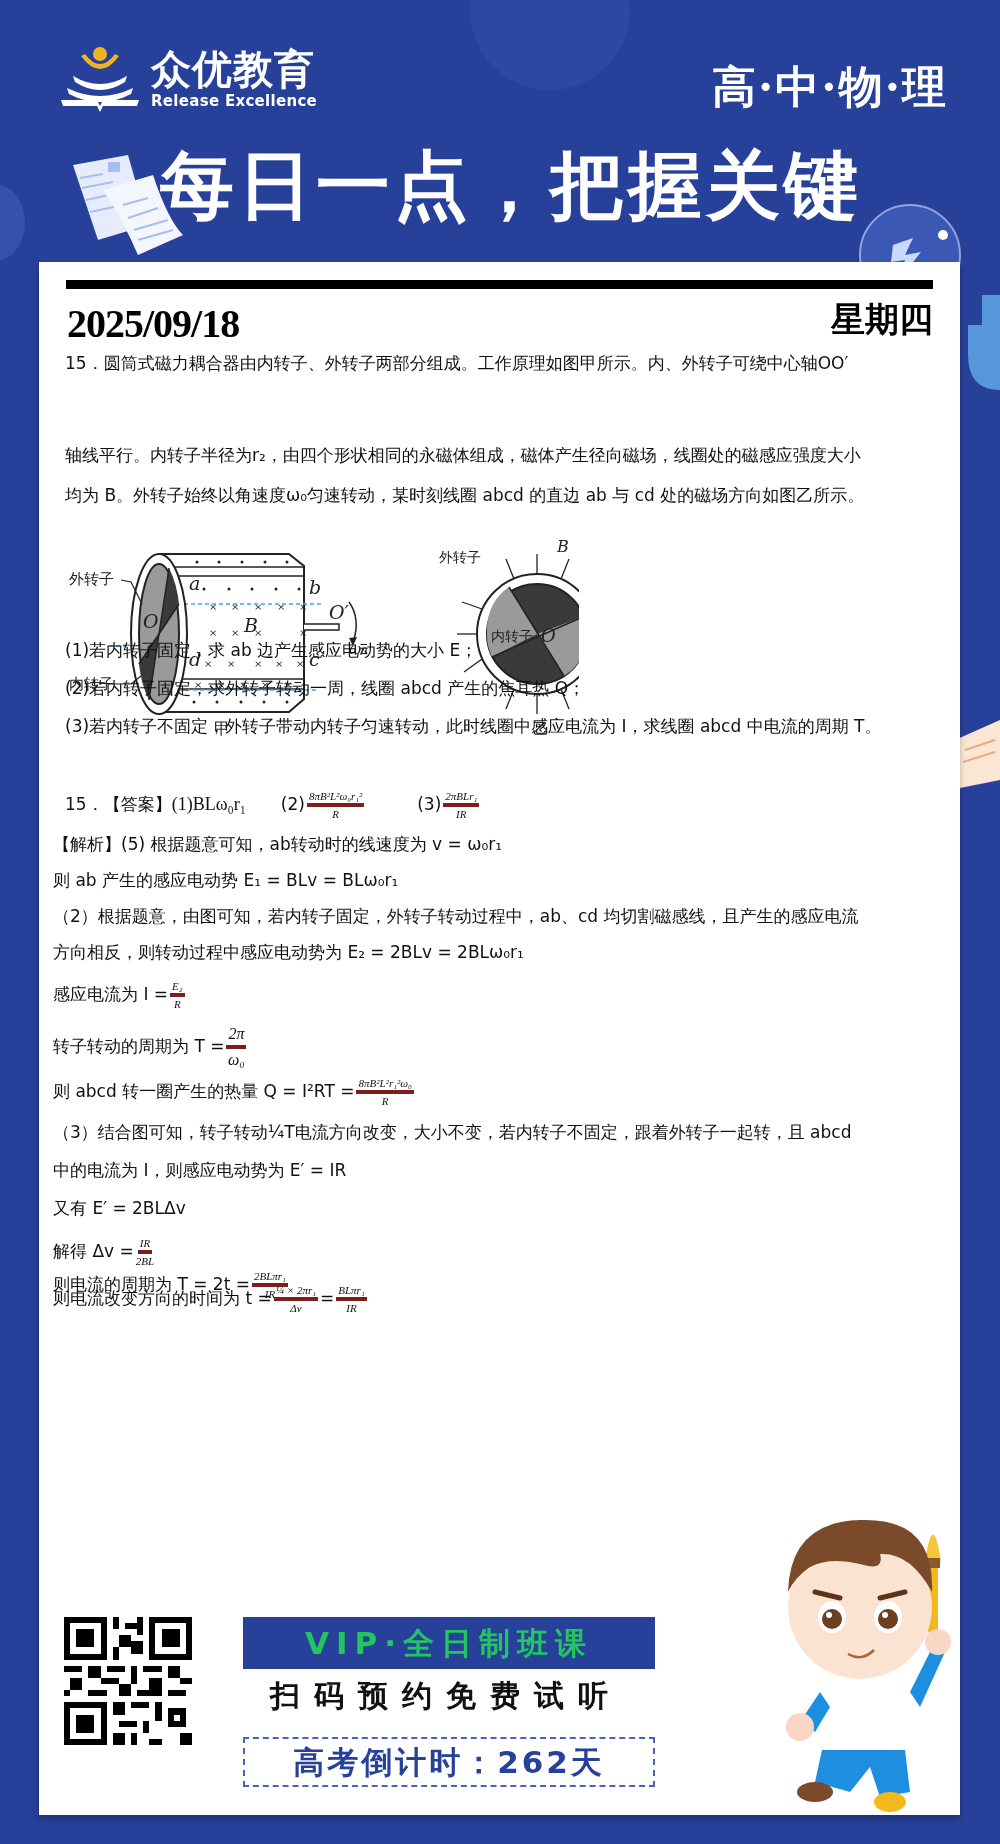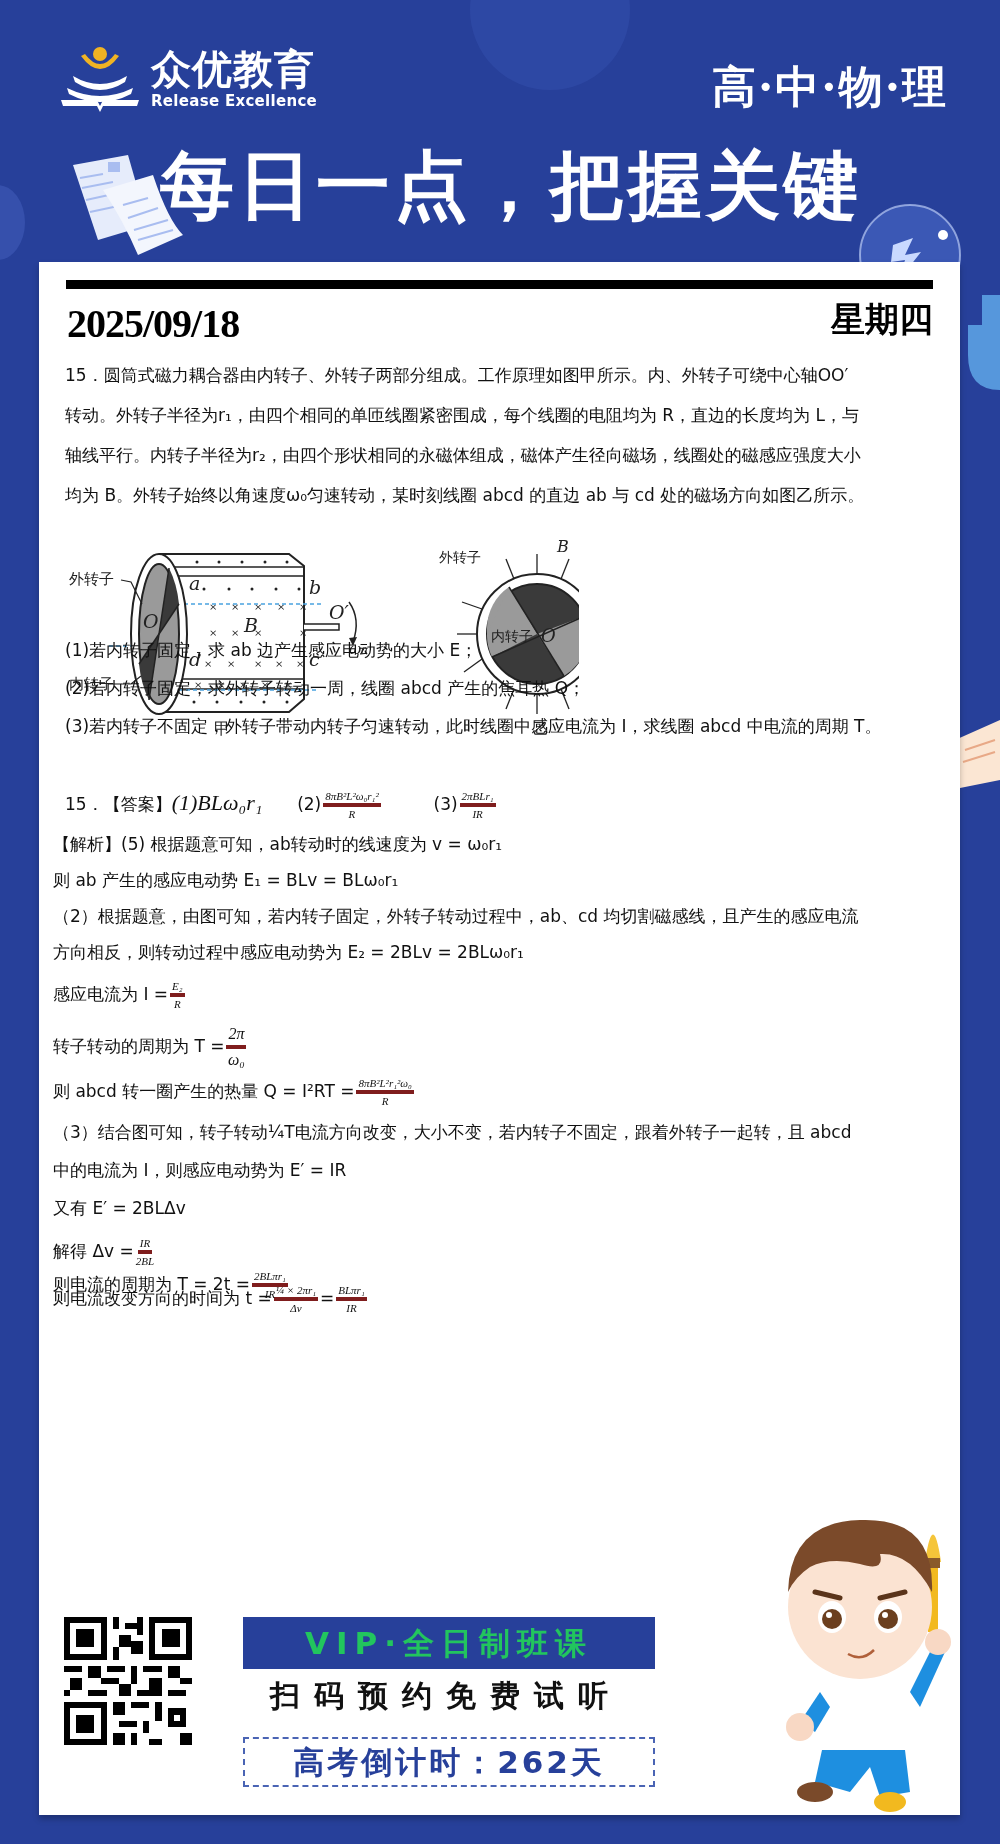--- a/index.html
+++ b/index.html
@@ -47,21 +47,21 @@
     font-size: 40px; font-weight: bold; letter-spacing: -1px; color: #000;
   }
   .weekday {
     position: absolute; right: 27px; top: 35px; font-family: "DejaVu Serif", serif;
     font-size: 34px; font-weight: bold; color: #000;
   }
   .q-text {
     position: absolute; left: 26px; width: 880px; font-size: 17px; color: #111;
     line-height: 20px; white-space: nowrap;
   }
-  .m { font-family: "Liberation Serif", serif; font-style: italic; font-size: 22px; text-align: right; }
+  .m { font-family: "Liberation Serif", serif; font-size: 18px; text-align: right; }
   .frac {
     display: inline-flex; flex-direction: column; align-items: center; vertical-align: middle;
     font-family: "Liberation Serif", serif; font-style: italic; font-size: 11px; line-height: 12px;
     margin: 0 2px;
   }
   .frac .num { border-bottom: 4px solid #7f1d1d; padding: 0 2px 1px; }
   .frac .den { padding-top: 1px; }
   .frac.big { font-size: 16px; line-height: 20px; }
 
   .fig { position: absolute; left: 20px; top: 262px; width: 520px; height: 220px; }
@@ -126,22 +126,21 @@
 <svg class="paper-right" viewBox="0 0 55 70">
   <path d="M10 20 L55 0 L55 60 L5 70 Q0 45 10 20 Z" fill="#fbe6d3"></path>
   <path d="M20 30 L50 20 M18 42 L50 32" stroke="#e8a987" stroke-width="2"></path>
 </svg>
 
 <div class="card">
   <div class="rule"></div>
   <div class="date">2025/09/18</div>
   <div class="weekday">星期四</div>
 
-  <div class="q-text" style="top:103px">15．圆筒式磁力耦合器由内转子、外转子两部分组成。工作原理如图甲所示。内、外转子可绕中心轴OO′</div>
-  <div class="q-text" style="top:143px">转动。外转子半径为r₁，由四个相同的单匝线圈紧密围成，每个线圈的电阻均为 R，直边的长度均为 L，与</div>
+  <div class="q-text" style="top:91px">15．圆筒式磁力耦合器由内转子、外转子两部分组成。工作原理如图甲所示。内、外转子可绕中心轴OO′</div>
   <div class="q-text" style="top:223px">均为 B。外转子始终以角速度ω₀匀速转动，某时刻线圈 abcd 的直边 ab 与 cd 处的磁场方向如图乙所示。</div>
   <div class="q-text" style="top:183px">轴线平行。内转子半径为r₂，由四个形状相同的永磁体组成，磁体产生径向磁场，线圈处的磁感应强度大小</div>
 
   <svg class="fig" viewBox="0 0 520 220">
     <g font-family="DejaVu Serif, serif">
 
       <path d="M100 30 L230 30 L245 42 L245 175 L230 188 L100 188" fill="#fff" stroke="#222" stroke-width="2"></path>
       <line x1="115" y1="43" x2="245" y2="43" stroke="#222" stroke-width="1.5"></line>
       <line x1="115" y1="52" x2="245" y2="52" stroke="#222" stroke-width="1.5"></line>
       <line x1="115" y1="155" x2="245" y2="155" stroke="#222" stroke-width="1.5"></line>

